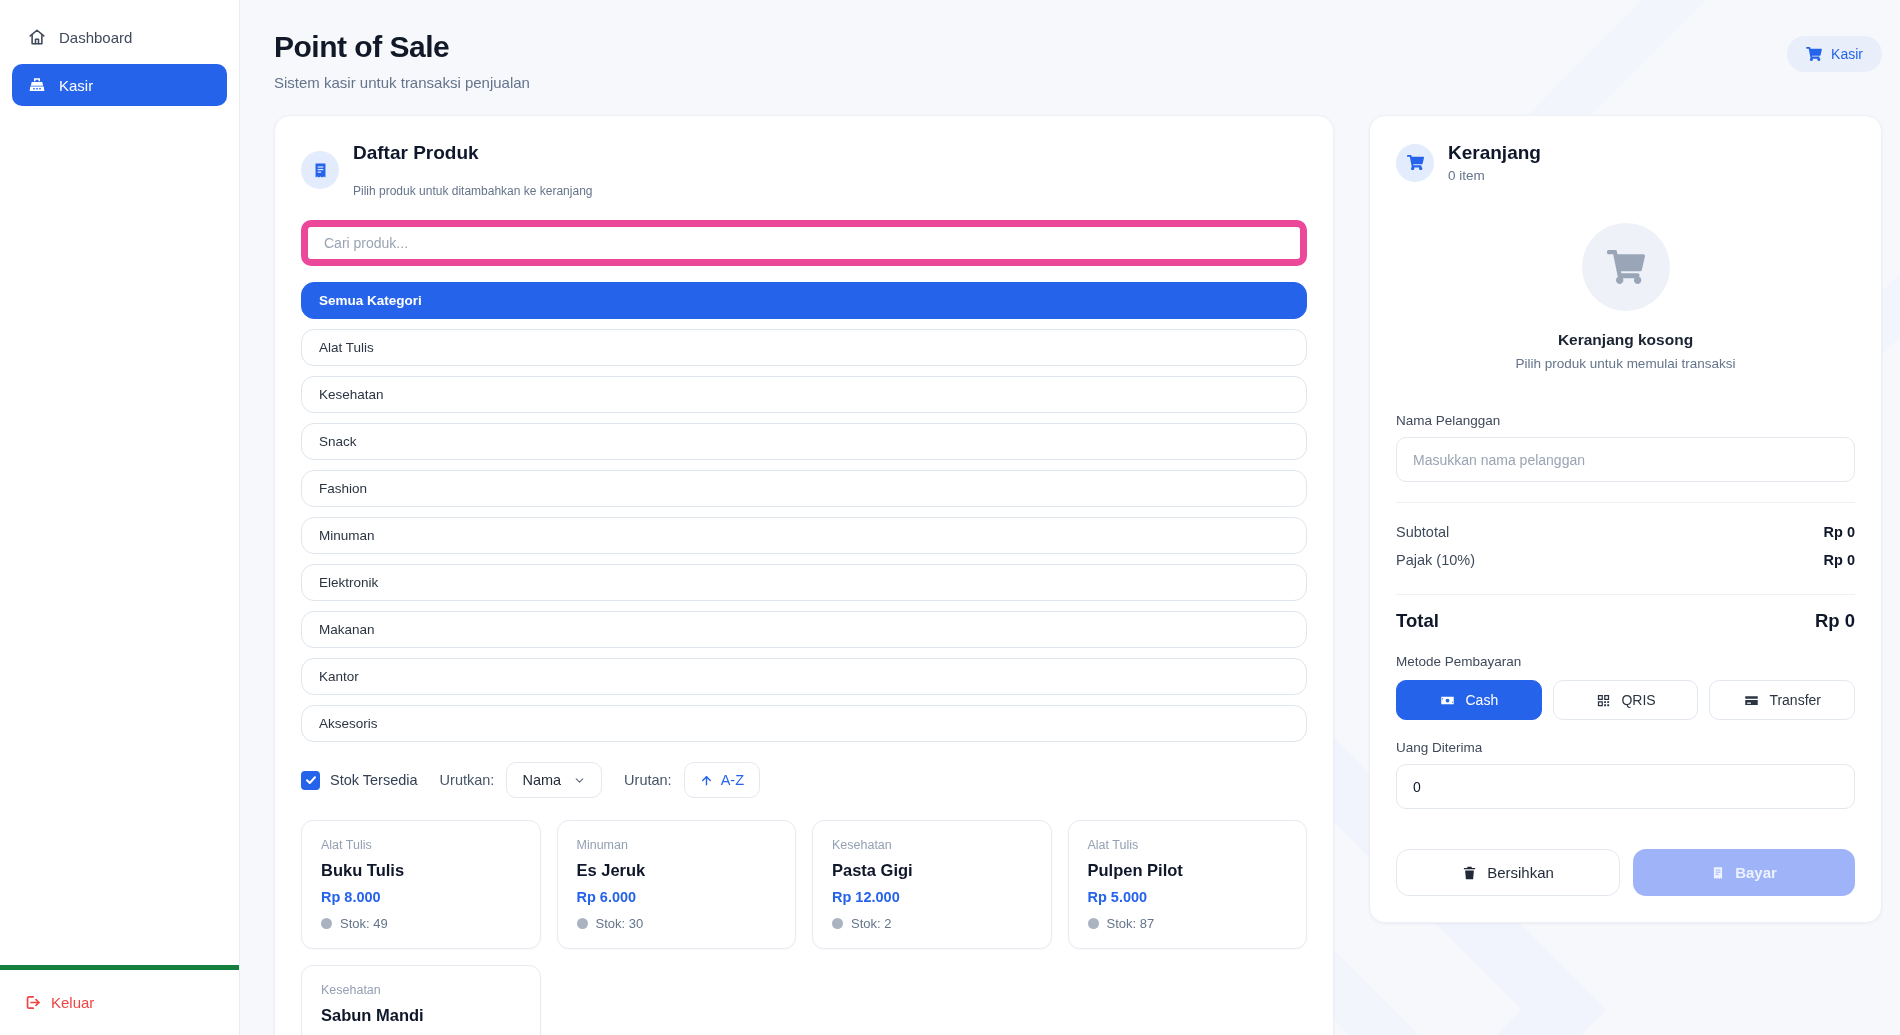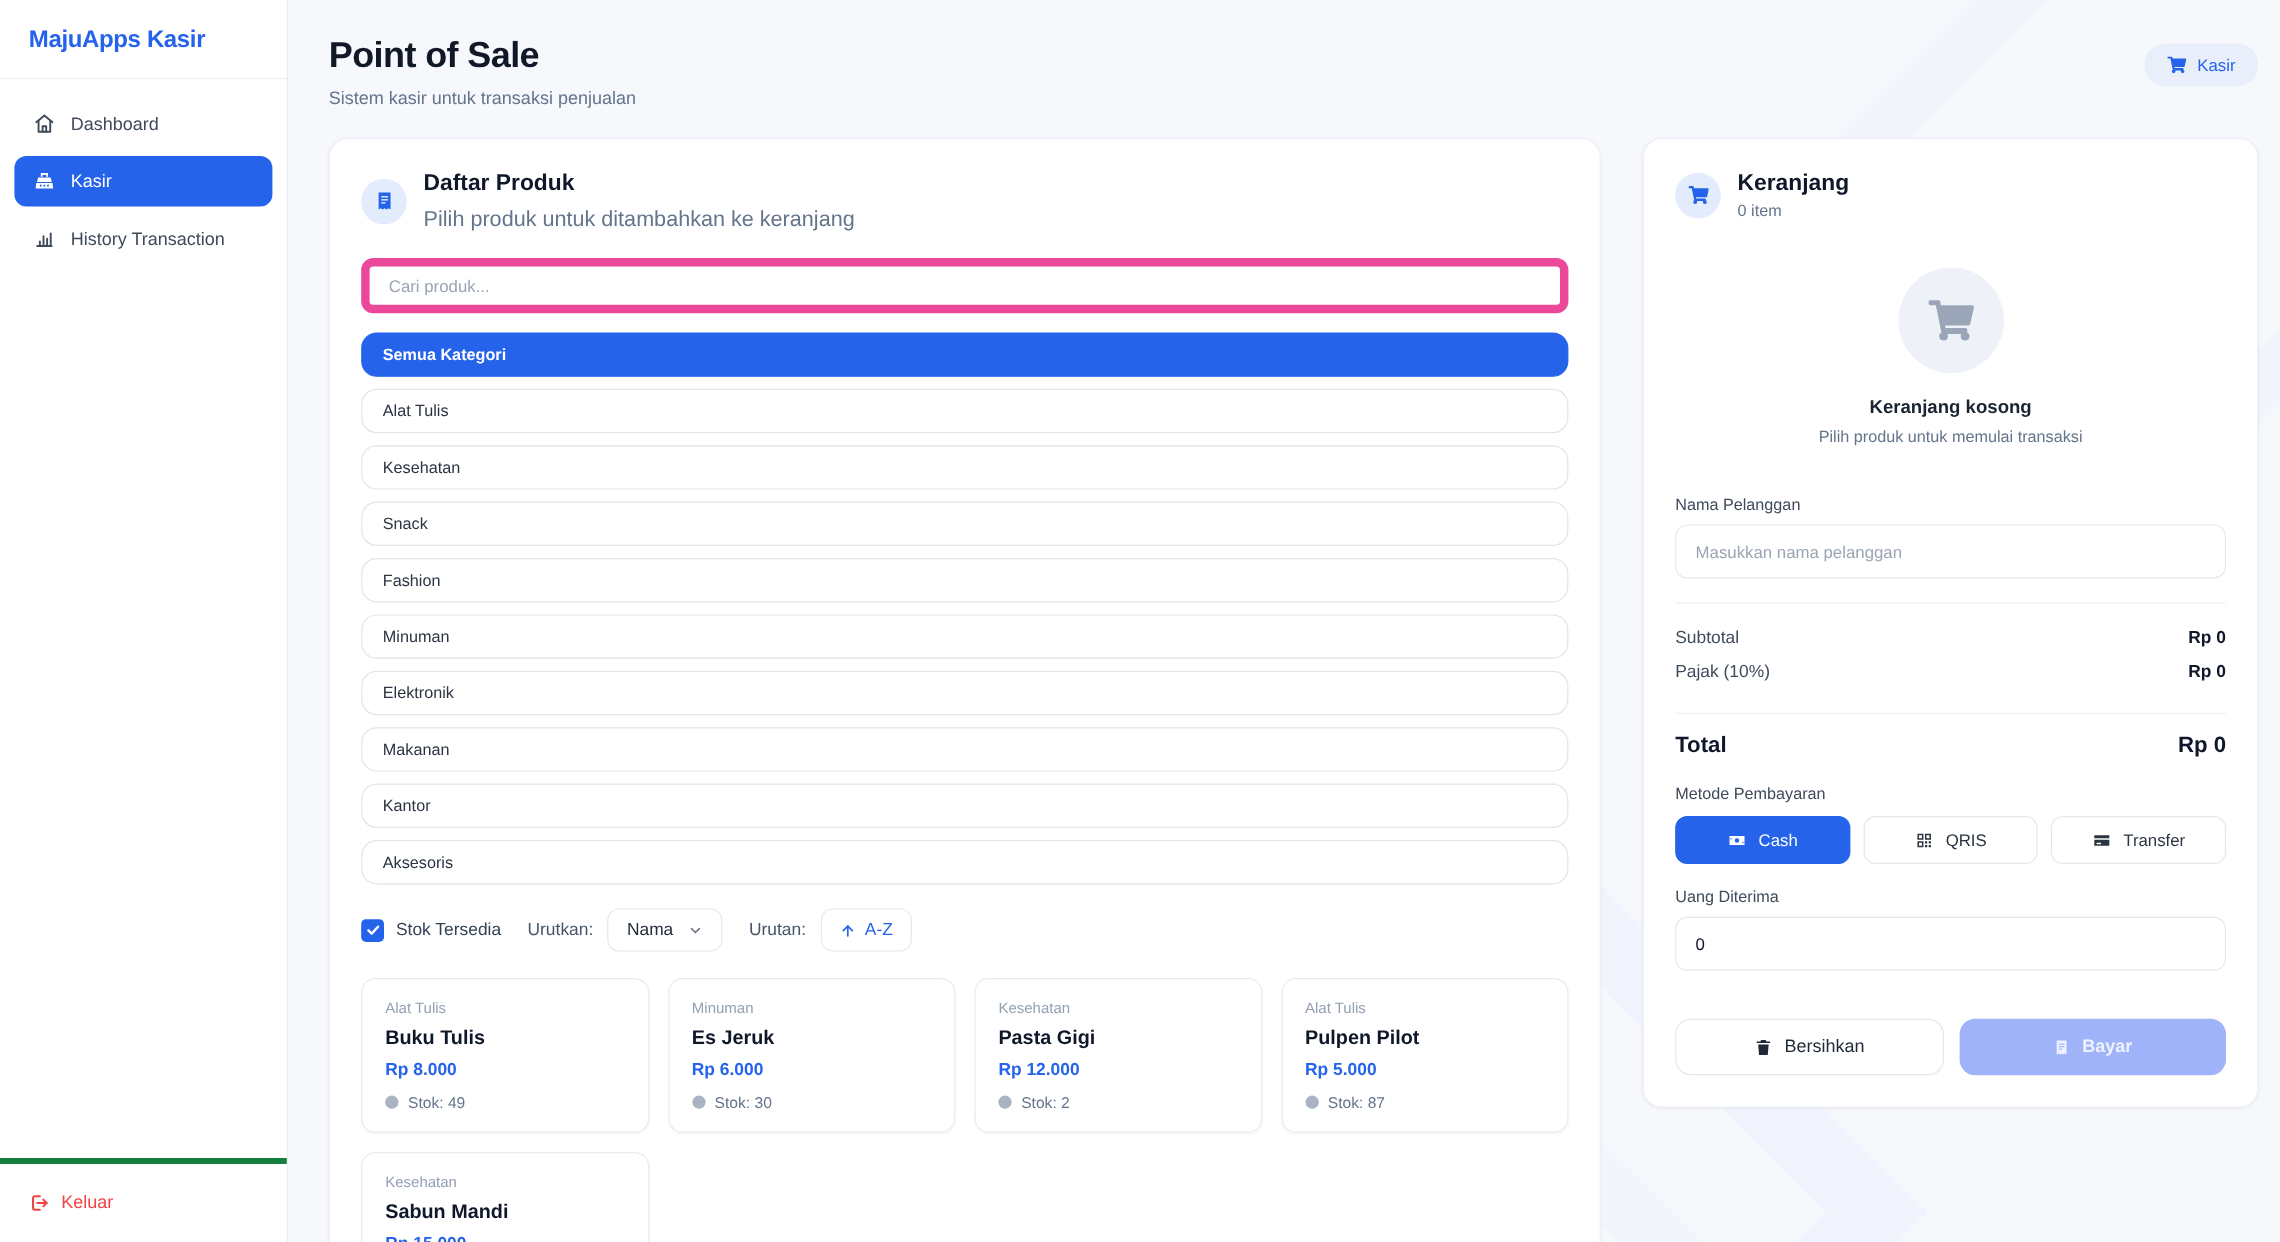--- a/index.html
+++ b/index.html
@@ -57,21 +57,21 @@
   .products-card { flex:1; min-height:582px; }
   .cart-card { width:513px; min-width:513px; }
 
   .card-header { display:flex; align-items:center; gap:14px; }
   .icon-circle {
     width:38px; height:38px; border-radius:50%; background:#e3ecfc;
     display:flex; align-items:center; justify-content:center; color:#2563eb; flex:none;
   }
   .icon-circle svg { width:17px; height:17px; }
   .card-title { font-size:19px; font-weight:700; color:#0f172a; }
-  .card-sub { font-size:18px; color:#64748b; margin-top:8px; }
+  .card-sub { font-size:12px; color:#64748b; margin-top:20px; }
 
   .search-input {
     width:100%; height:46px; border:7px solid #ec4899; border-radius:10px;
     padding:0 16px; font-size:14px; color:#0f172a; margin-top:22px; outline:none;
     font-family:"Liberation Sans", sans-serif; background:#fff;
   }
   .search-input::placeholder { color:#9aa4b2; }
 
   .chips { display:flex; gap:10px; margin-top:16px;flex-direction:column; }
   .chip {
@@ -160,50 +160,37 @@
 </head>
 <body>
 
 <div class="bg-deco">
   <div class="shape1"></div>
     <div class="shape2"></div>
     <div class="shape3"></div>
 </div>
 
 <aside class="sidebar">
-  <div class="logo-wrap">
-    <span class="logo-text">MajuApps Kasir</span>
-  </div>
   <nav class="nav">
     <div class="nav-item">
       <svg viewBox="0 0 24 24" fill="none" stroke="currentColor" stroke-width="2.1" stroke-linecap="round" stroke-linejoin="round">
           <path d="M3 10.5 12 3l9 7.5"></path>
           <path d="M5.5 9.2V21h13V9.2"></path>
           <path d="M10 21v-6h4v6"></path>
         </svg>
       <span>Dashboard</span>
     </div>
     <div class="nav-item active">
       <svg viewBox="0 0 24 24" fill="currentColor">
           <path d="M8 3h8v4h-2V5h-4v2H8V3z"></path>
           <path d="M5 8h14l1.2 5H3.8L5 8z"></path>
           <path d="M3 14h18l.8 6H2.2L3 14zm4 2v2h2v-2H7zm4 0v2h2v-2h-2zm4 0v2h2v-2h-2z" fill-rule="evenodd"></path>
         </svg>
       <span>Kasir</span>
     </div>
-    <div class="nav-item">
-      <svg viewBox="0 0 24 24" fill="none" stroke="currentColor" stroke-width="2.1" stroke-linecap="round">
-          <path d="M4 20h16"></path>
-          <path d="M7 20v-5"></path>
-          <path d="M11 20V9"></path>
-          <path d="M15 20v-8"></path>
-          <path d="M19 20V6"></path>
-        </svg>
-      <span>History Transaction</span>
-    </div>
   </nav>
   <div class="sidebar-footer">
     <div class="logout">
       <svg viewBox="0 0 24 24" fill="none" stroke="currentColor" stroke-width="2.4" stroke-linecap="round" stroke-linejoin="round">
           <path d="M13 4H7a2 2 0 0 0-2 2v12a2 2 0 0 0 2 2h6"></path>
           <path d="M17 8l4 4-4 4"></path>
           <path d="M21 12H10"></path>
         </svg>
       <span>Keluar</span>
     </div>

